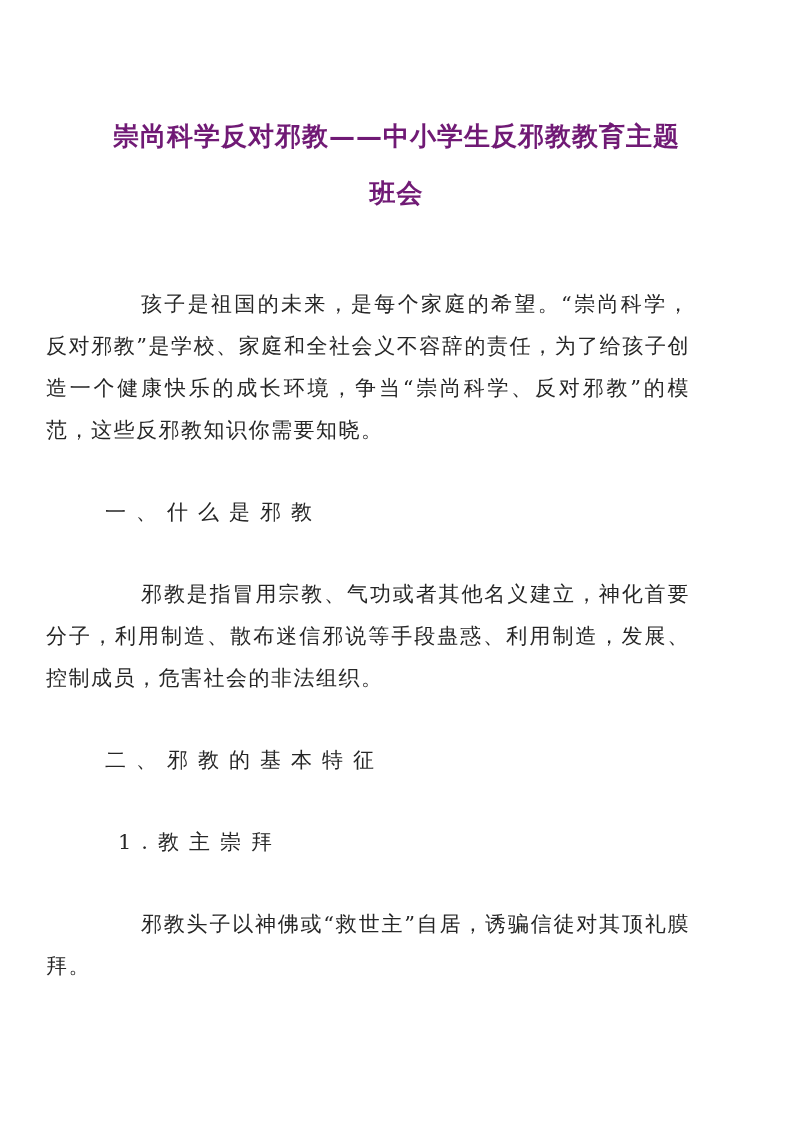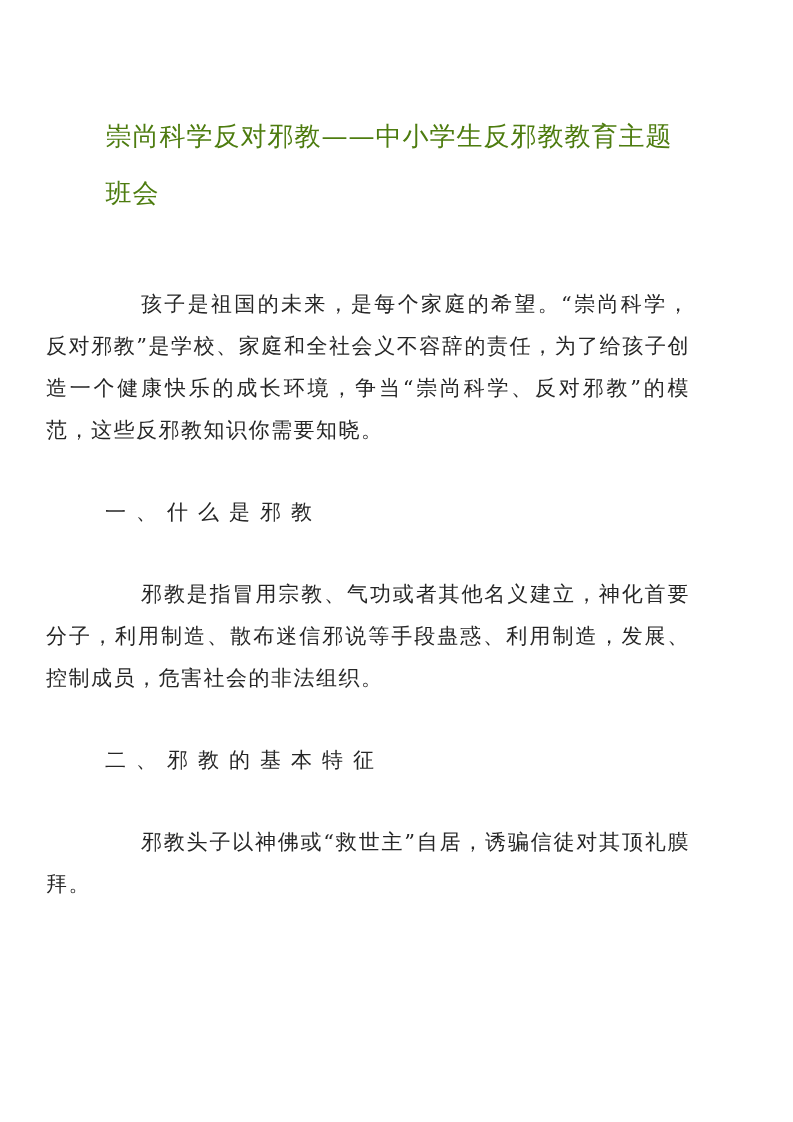--- a/index.html
+++ b/index.html
@@ -21,24 +21,25 @@
     overflow: hidden;
   }
   .content {
     padding-left: 46px;
     padding-right: 103px;
   }
   .doc-title {
     margin: 108px auto 0;
     width: 582px;
     font-size: 26px;
-    font-weight: 400;
+    font-weight: 700;
     line-height: 57px;
+    text-align: center;
     letter-spacing: 1px;
-    color: #4d7c0f;
+    color: #701a75;
   }
   .block {
     margin-top: 40px;
   }
   .para {
     font-size: 21px;
     line-height: 42px;
     letter-spacing: 1.5px;
     text-align: justify;
     text-indent: 95px;
@@ -67,16 +68,17 @@
 
   <div class="content">
     <p class="para para-first">孩子是祖国的未来，是每个家庭的希望。“崇尚科学，反对邪教”是学校、家庭和全社会义不容辞的责任，为了给孩子创造一个健康快乐的成长环境，争当“崇尚科学、反对邪教”的模范，这些反邪教知识你需要知晓。</p>
 
     <p class="heading block">一、什么是邪教</p>
 
     <p class="para block">邪教是指冒用宗教、气功或者其他名义建立，神化首要分子，利用制造、散布迷信邪说等手段蛊惑、利用制造，发展、控制成员，危害社会的非法组织。</p>
 
     <p class="heading block">二、邪教的基本特征</p>
 
+    <p class="subheading block">1.教主崇拜</p>
 
     <p class="para block">邪教头子以神佛或“救世主”自居，诱骗信徒对其顶礼膜拜。</p>
   </div>
 </div>
 
 </body></html>

